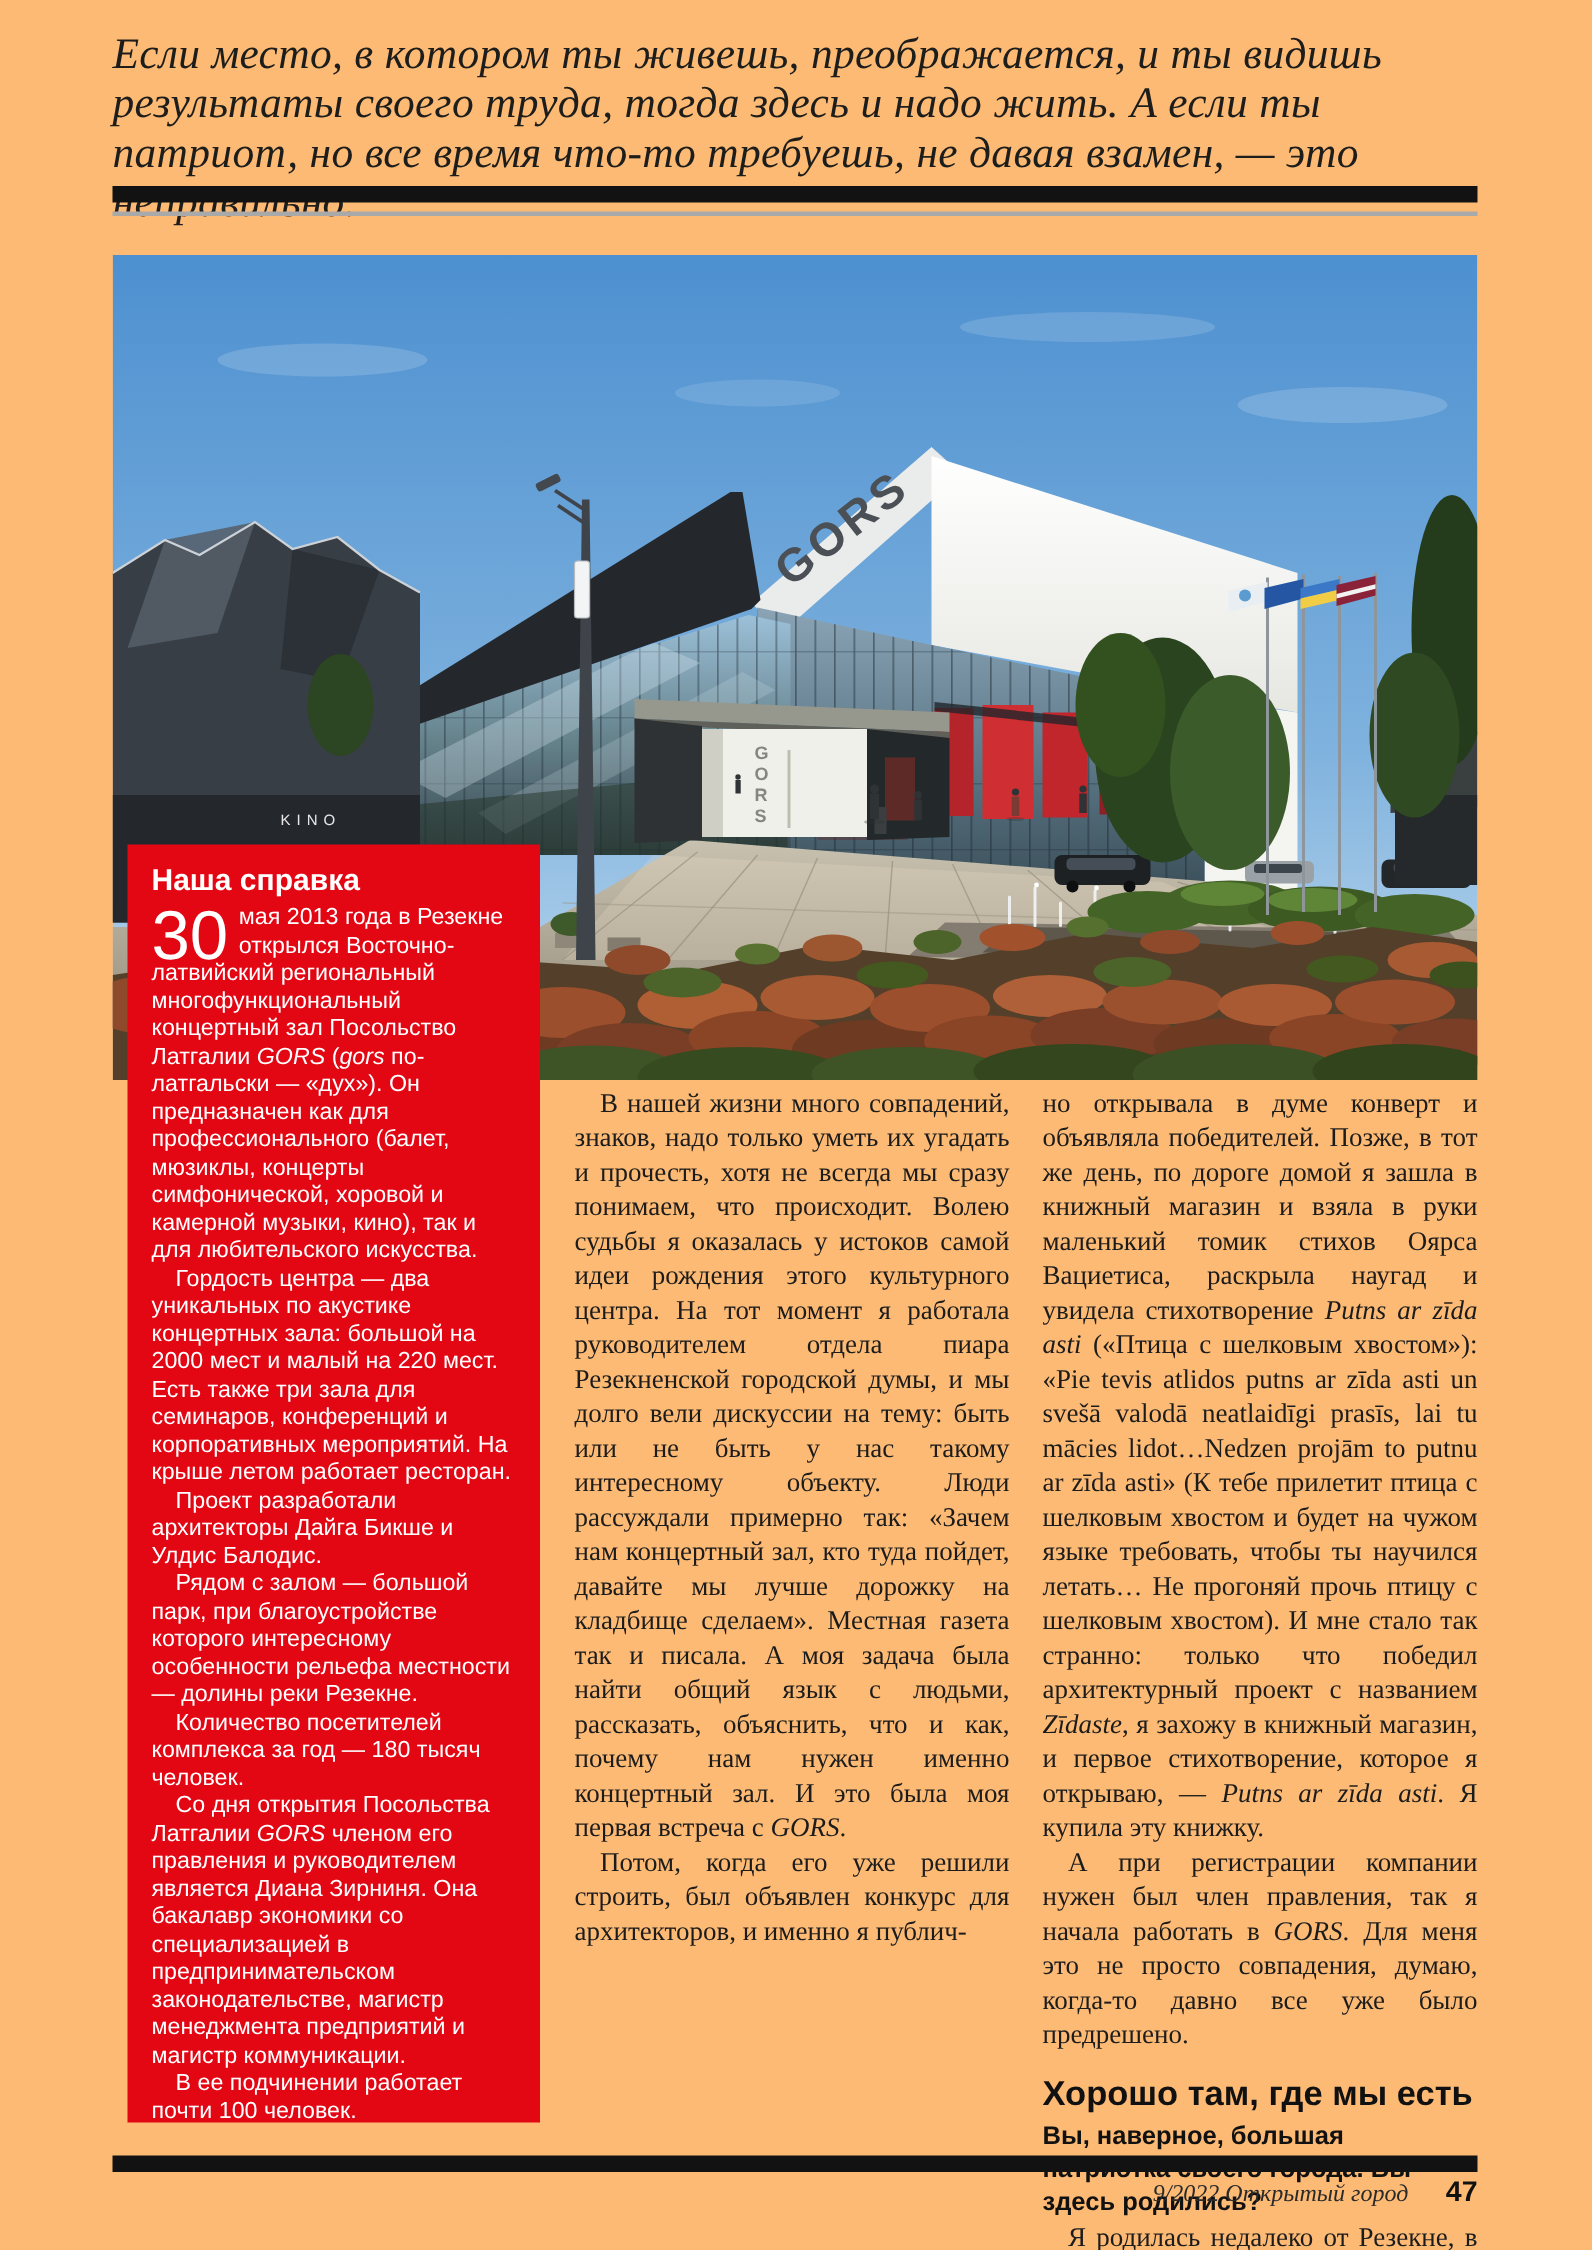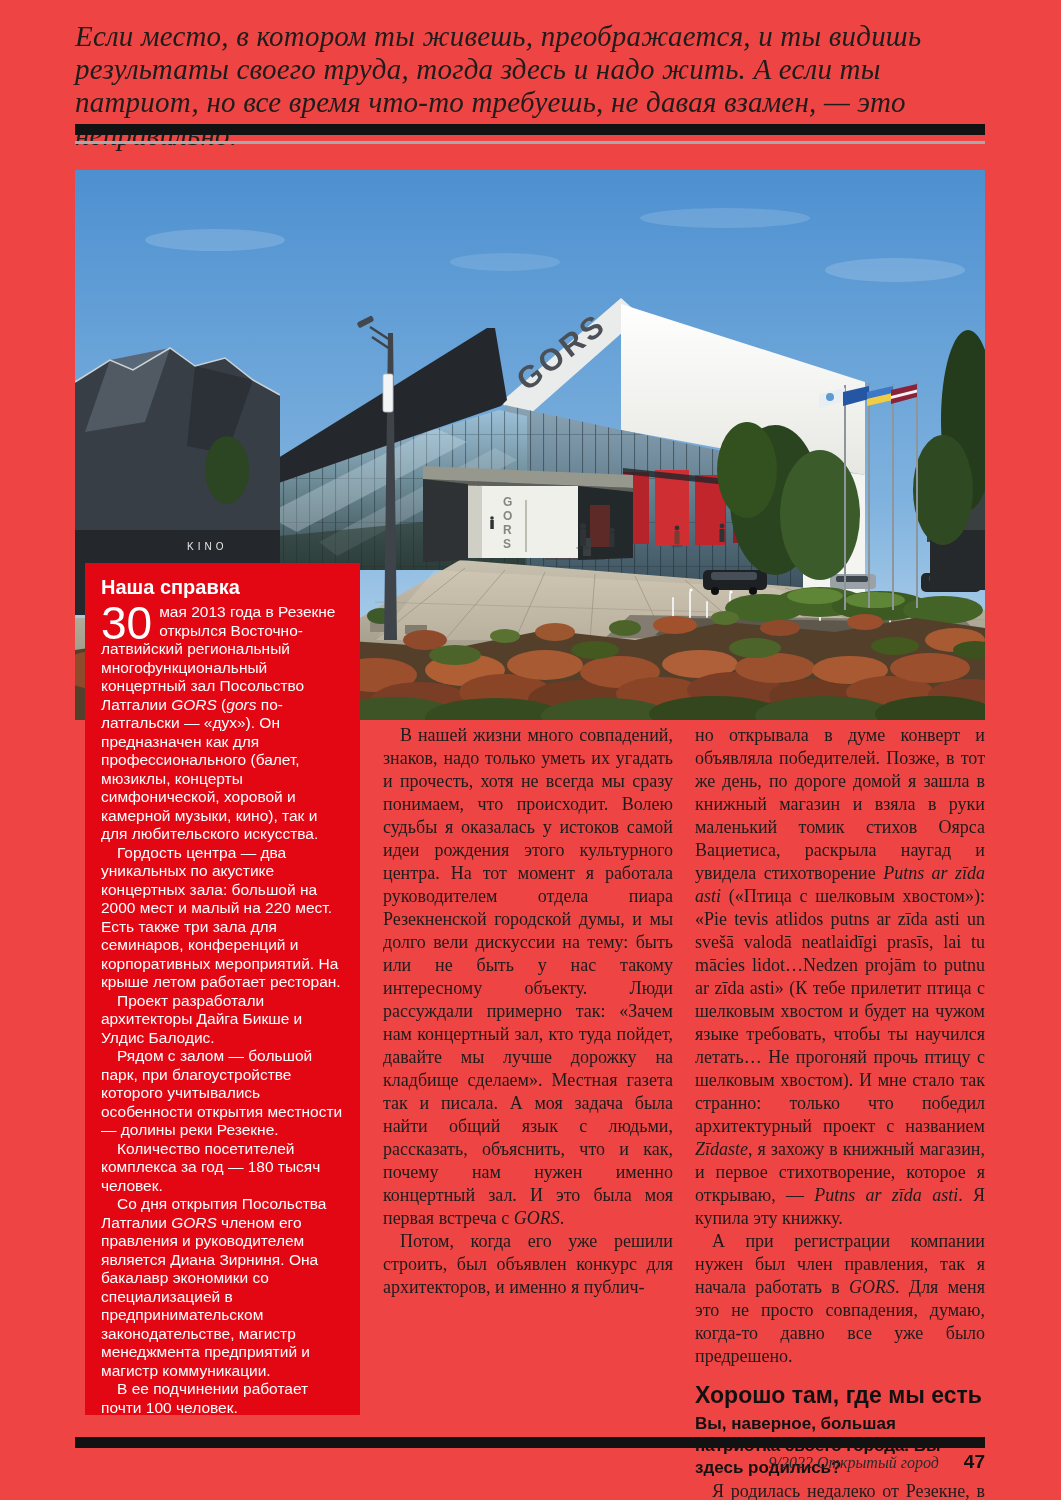--- a/index.html
+++ b/index.html
@@ -1,16 +1,16 @@
 <!DOCTYPE html>
 <html><head>
 <meta charset="utf-8">
 <style>
   html,body{margin:0;padding:0;background:#dddddd;}
-  .page{position:relative;width:1061px;height:1500px;background:#ef4444;overflow:hidden;
+  .page{position:relative;width:1061px;height:1500px;background:#fdba74;overflow:hidden;
         font-family:"Liberation Serif",serif;color:#1c1c1c;}
   .page *{box-sizing:border-box;}
 
   .quote{position:absolute;left:75px;top:20px;width:912px;
          font:italic 29px/33px "Liberation Serif",serif;color:#1d1d1b;letter-spacing:.2px;}
   .rule-top-black{position:absolute;left:75px;top:124px;width:910px;height:11px;background:#121212;}
   .rule-top-gray{position:absolute;left:75px;top:141px;width:910px;height:3px;background:#a9a9a9;}
 
   .photo{position:absolute;left:75px;top:170px;width:910px;height:550px;overflow:hidden;}
   .photo svg{display:block;}
@@ -298,21 +298,21 @@
       </g>
     </svg>
   </div>
 
   <div class="infobox">
     <h3 class="ib-title">Наша справка</h3>
     <div>
         <p class="para type-body"><span class="dropcap">30</span><span>мая 2013 года в Резекне открылся Восточно-латвийский региональный многофункциональный концертный зал Посольство Латгалии </span><span class="it">GORS</span><span> (</span><span class="it">gors</span><span> по-латгальски — «дух»). Он предназначен как для профессионального (балет, мюзиклы, концерты симфонической, хоровой и камерной музыки, кино), так и для любительского искусства.</span></p>
         <p class="para type-body indent"><span>Гордость центра — два уникальных по акустике концертных зала: большой на 2000 мест и малый на 220 мест. Есть также три зала для семинаров, конференций и корпоративных мероприятий. На крыше летом работает ресторан.</span></p>
         <p class="para type-body indent"><span>Проект разработали архитекторы Дайга Бикше и Улдис Балодис.</span></p>
-        <p class="para type-body indent"><span>Рядом с залом — большой парк, при благоустройстве которого учитывались особенности открытия местности — долины реки Резекне.</span></p>
+        <p class="para type-body indent"><span>Рядом с залом — большой парк, при благоустройстве которого интересному особенности рельефа местности — долины реки Резекне.</span></p>
         <p class="para type-body indent"><span>Количество посетителей комплекса за год — 180 тысяч человек.</span></p>
         <p class="para type-body indent"><span>Со дня открытия Посольства Латгалии </span><span class="it">GORS</span><span> членом его правления и руководителем является Диана Зирниня. Она бакалавр экономики со специализацией в предпринимательском законодательстве, магистр менеджмента предприятий и магистр коммуникации.</span></p>
         <p class="para type-body indent"><span>В ее подчинении работает почти 100 человек.</span></p>
       </div>
   </div>
 
   <div class="col col1">
       <p class="para type-body indent"><span>В нашей жизни много совпадений, знаков, надо только уметь их угадать и прочесть, хотя не всегда мы сразу понимаем, что происходит. Волею судьбы я оказалась у истоков самой идеи рождения этого культурного центра. На тот момент я работала руководителем отдела пиара Резекненской городской думы, и мы долго вели дискуссии на тему: быть или не быть у нас такому интересному объекту. Люди рассуждали примерно так: «Зачем нам концертный зал, кто туда пойдет, давайте мы лучше дорожку на кладбище сделаем». Местная газета так и писала. А моя задача была найти общий язык с людьми, рассказать, объяснить, что и как, почему нам нужен именно концертный зал. И это была моя первая встреча с </span><span class="it">GORS</span><span>.</span></p>
       <p class="para type-body indent"><span>Потом, когда его уже решили строить, был объявлен конкурс для архитекторов, и именно я публич-</span></p>
     </div>

